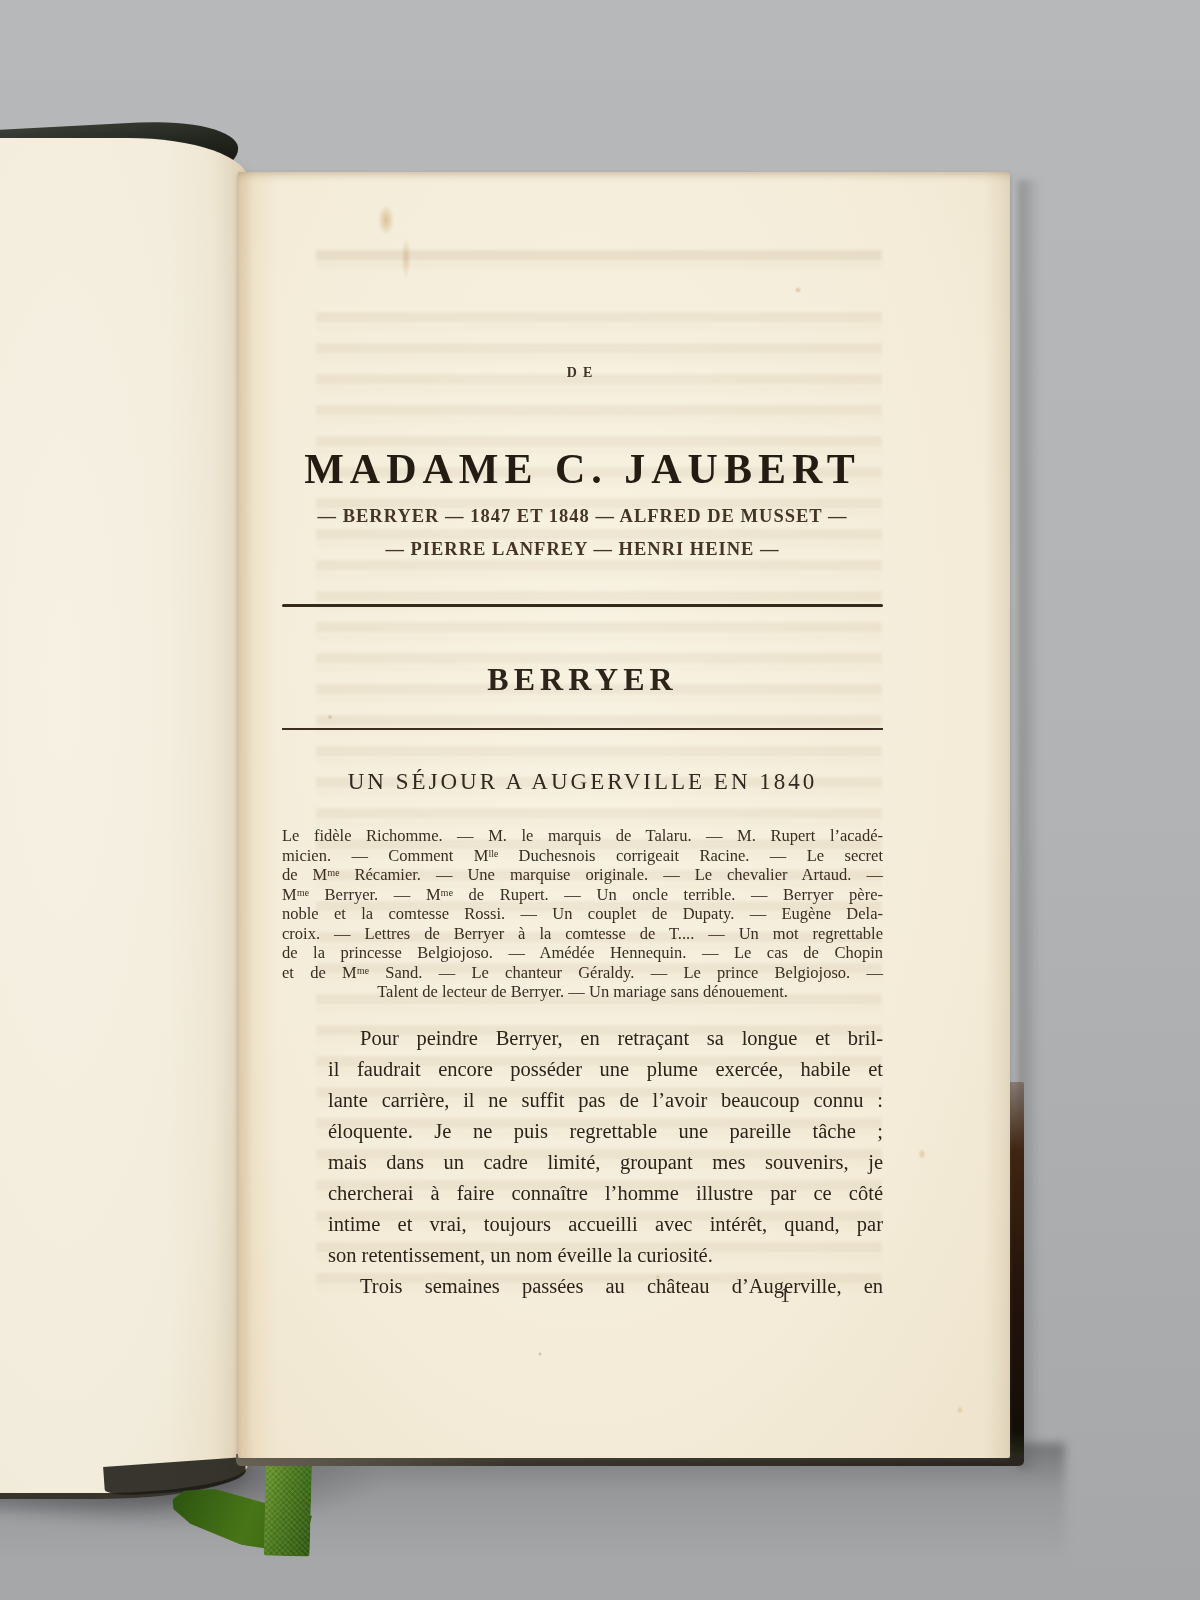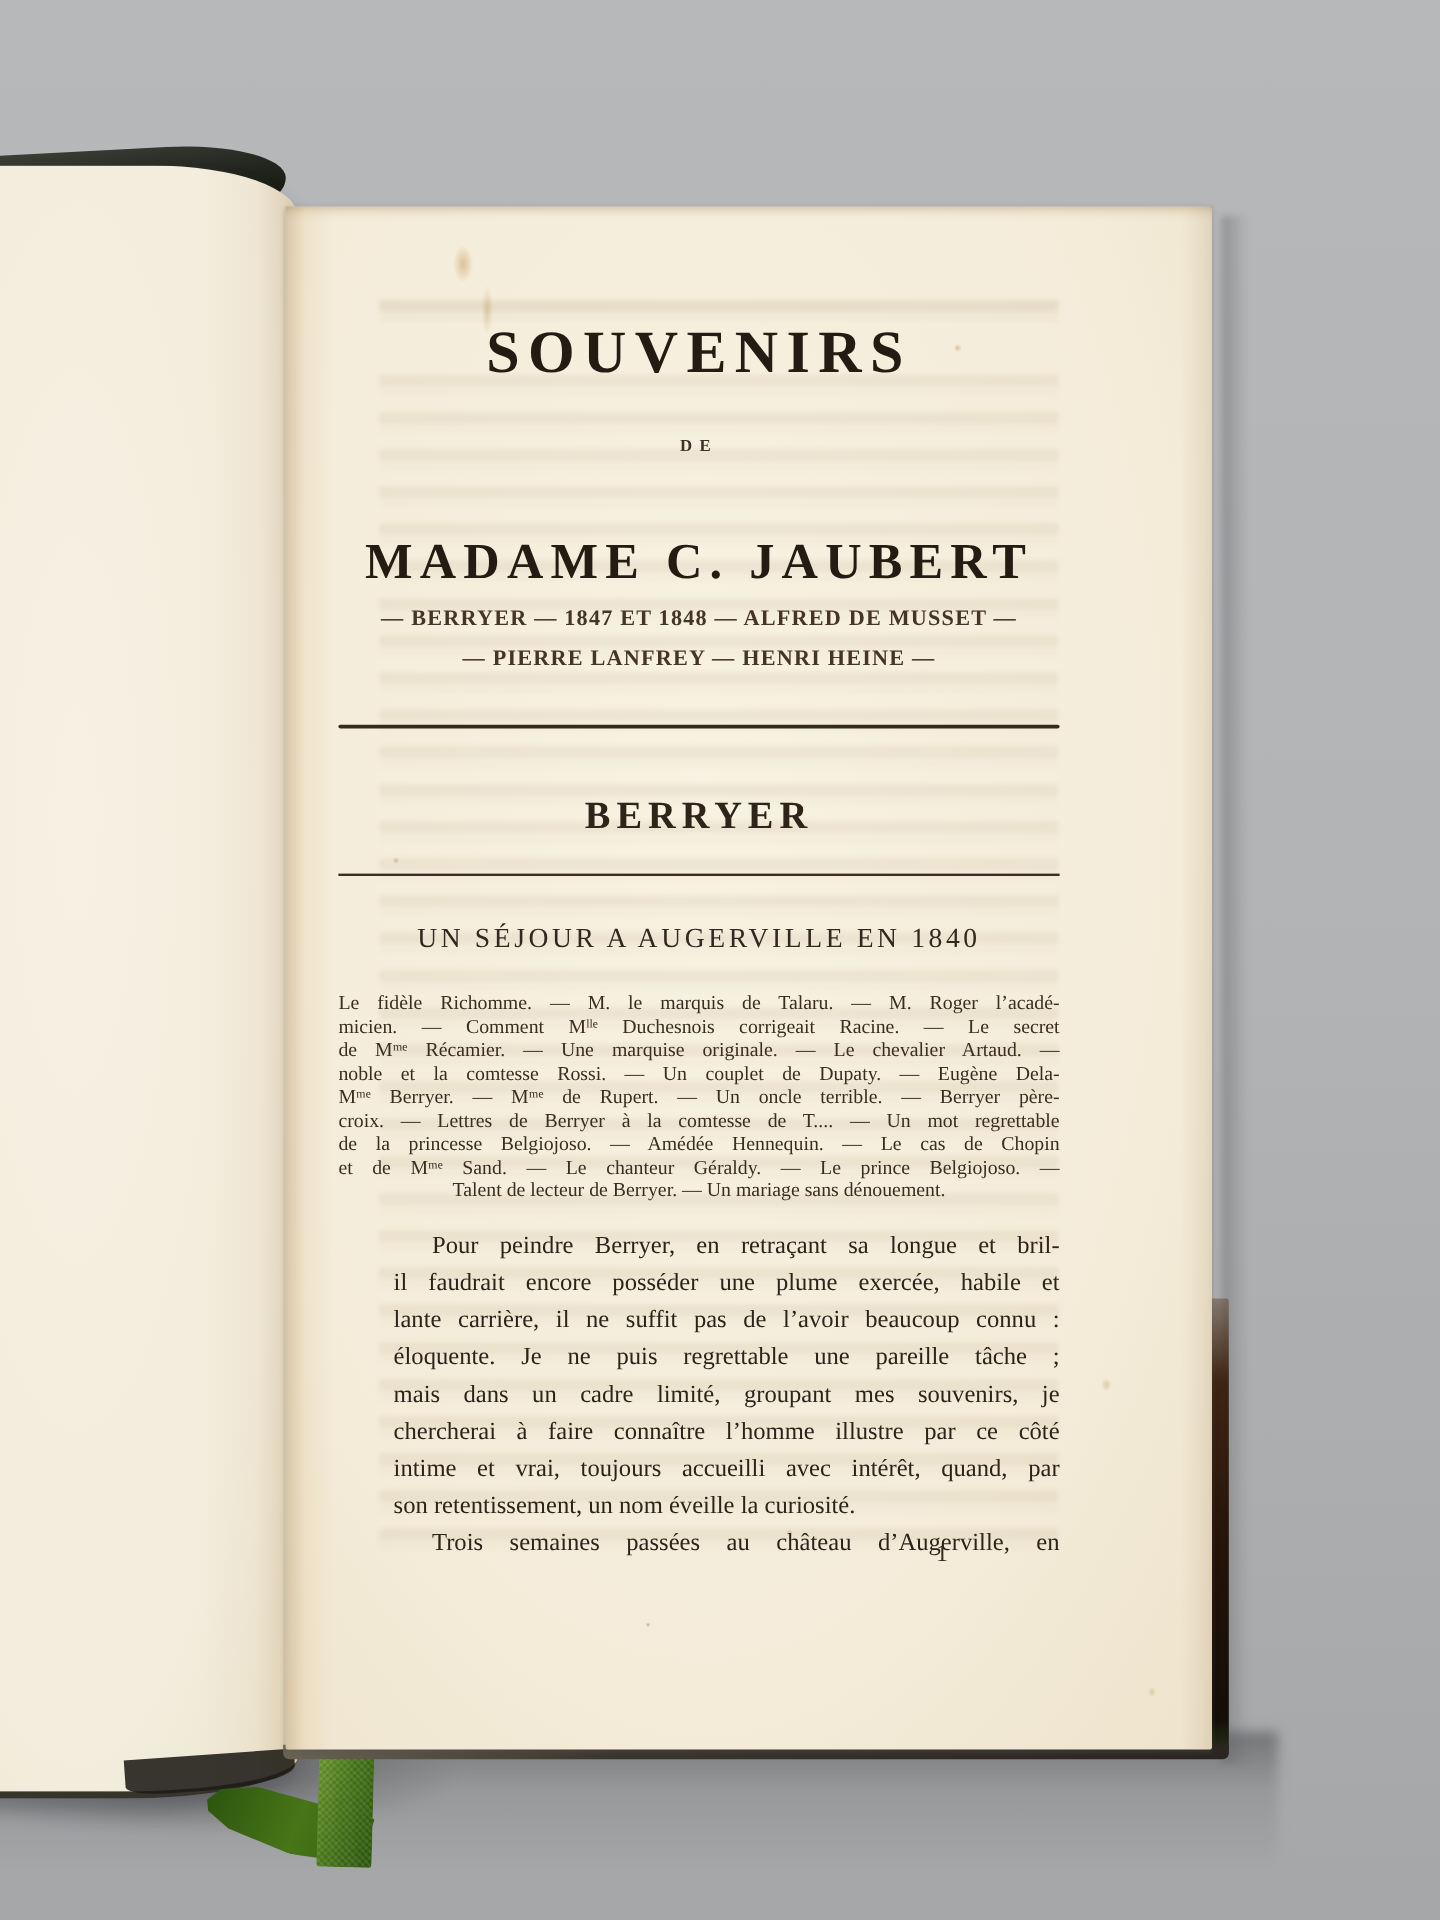--- a/index.html
+++ b/index.html
@@ -109,37 +109,36 @@
   <div class="ribbon-v"></div>
   <div class="bottom-edge"></div>
 
   <div class="right-page">
     <div class="gutter-shade"></div>
     <div class="foxing"></div>
     <div class="ghost ghost-head"></div>
     <div class="ghost ghost-main"></div>
 
     <div class="text-block">
-      <div class="book-title">SOUVENIRS</div>
       <div class="book-connector">DE</div>
       <div class="book-author">MADAME C. JAUBERT</div>
       <div class="subtitle">
           <div class="line">— BERRYER — 1847 ET 1848 — ALFRED DE MUSSET —</div>
           <div class="line">— PIERRE LANFREY — HENRI HEINE —</div>
         </div>
       <div class="rule-long"></div>
       <div class="chapter-title">BERRYER</div>
       <div class="rule-short"></div>
       <div class="section-title">UN SÉJOUR A AUGERVILLE EN 1840</div>
       <div class="summary">
-          <div class="line">Le fidèle Richomme. — M. le marquis de Talaru. — M. Roger l’acadé-</div>
+          <div class="line">Le fidèle Richomme. — M. le marquis de Talaru. — M. Rupert l’acadé-</div>
           <div class="line">micien. — Comment Mˡˡᵉ Duchesnois corrigeait Racine. — Le secret</div>
           <div class="line">de Mᵐᵉ Récamier. — Une marquise originale. — Le chevalier Artaud. —</div>
+          <div class="line">Mᵐᵉ Berryer. — Mᵐᵉ de Rupert. — Un oncle terrible. — Berryer père-</div>
           <div class="line">noble et la comtesse Rossi. — Un couplet de Dupaty. — Eugène Dela-</div>
-          <div class="line">Mᵐᵉ Berryer. — Mᵐᵉ de Rupert. — Un oncle terrible. — Berryer père-</div>
           <div class="line">croix. — Lettres de Berryer à la comtesse de T.... — Un mot regrettable</div>
           <div class="line">de la princesse Belgiojoso. — Amédée Hennequin. — Le cas de Chopin</div>
           <div class="line">et de Mᵐᵉ Sand. — Le chanteur Géraldy. — Le prince Belgiojoso. —</div>
           <div class="line">Talent de lecteur de Berryer. — Un mariage sans dénouement.</div>
         </div>
       <div class="body-block">
         <div class="para para-first">
             <div class="line">Pour peindre Berryer, en retraçant sa longue et bril-</div>
             <div class="line">il faudrait encore posséder une plume exercée, habile et</div>
             <div class="line">lante carrière, il ne suffit pas de l’avoir beaucoup connu :</div>

